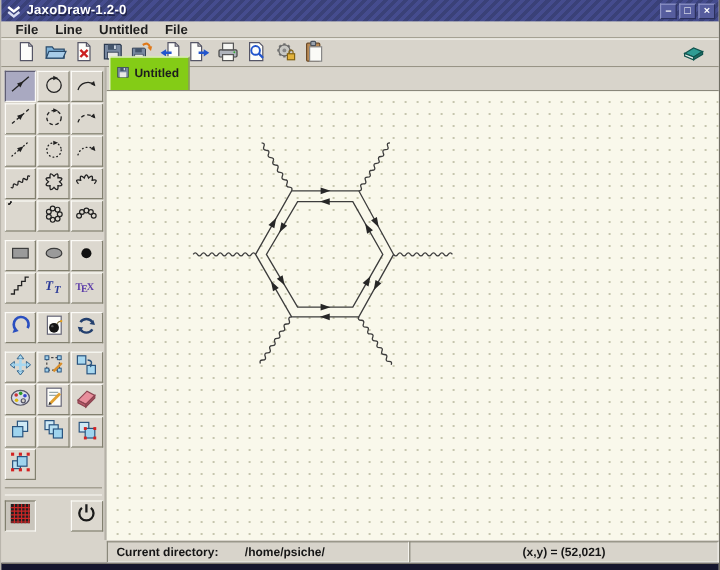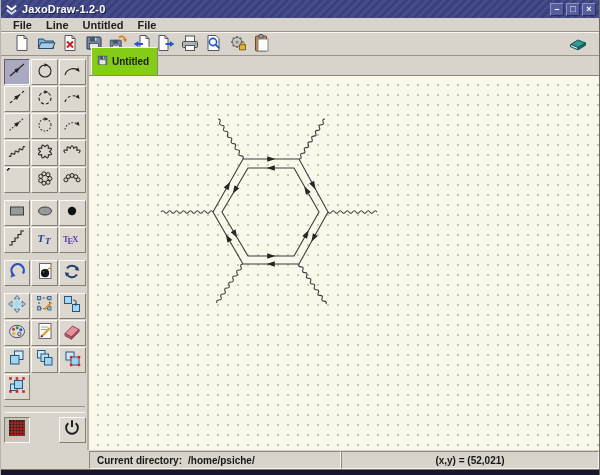--- a/index.html
+++ b/index.html
@@ -51,21 +51,21 @@
     background-color:#f9f8eb;
     background-image:radial-gradient(circle,#c6c6ae 0.9px,rgba(0,0,0,0) 1.1px);
     background-size:10px 10px; background-position:4px 4px; }
   .canvas svg { position:absolute; left:0; top:0; }
 
   
   .statusbar { height:19px; flex:0 0 19px; display:flex; align-items:stretch; background:#d8d4cb; padding-top:1px; }
   .sb-spacer { flex:0 0 88px; }
   .sb-cell { border:1px solid; border-color:#8a887b #f6f4ef #f6f4ef #8a887b; background:#d8d4cb;
     font-size:10px; font-weight:bold; color:#161616; display:flex; align-items:center; padding:0 7px; white-space:nowrap; overflow:hidden; }
-  .sb-dir { flex:0 0 252px; gap:6px; }
+  .sb-dir { flex:0 0 252px; gap:22px; }
   .sb-mode { flex:0 0 163px; gap:4px; }
   .sb-xy { flex:1 1 auto; justify-content:center; }
   .bottomstrip { height:6px; flex:0 0 6px; background:#16162e; border-top:1px solid #7e7a70; }
 </style>
 </head>
 <body>
 
 <div class="window">
 
   <div class="titlebar">

